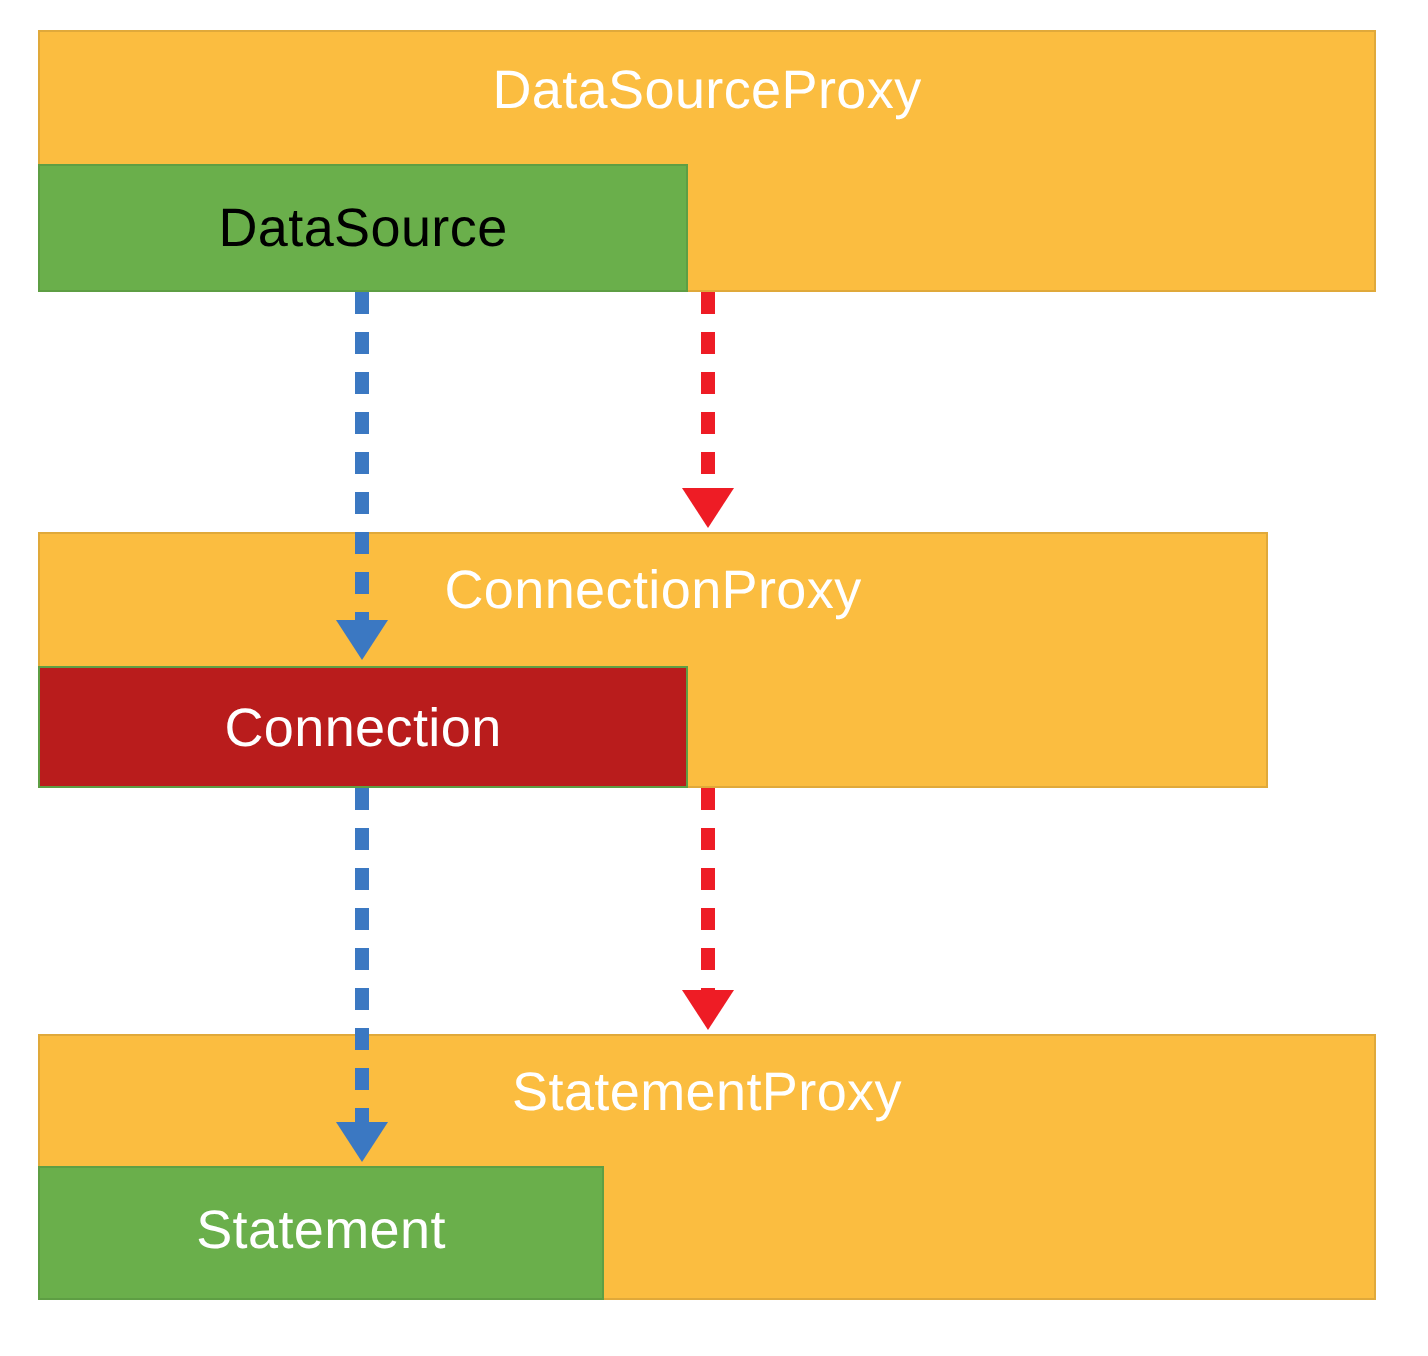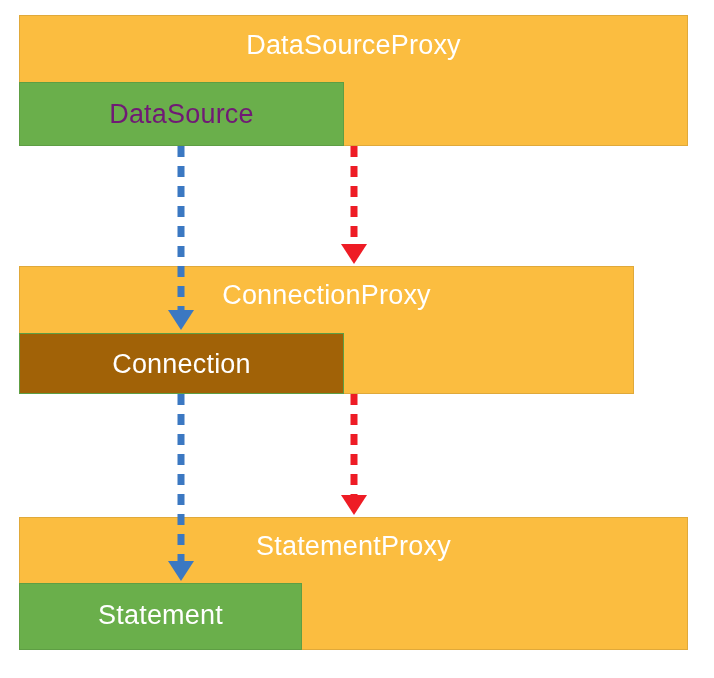--- a/index.html
+++ b/index.html
@@ -64,27 +64,27 @@
 </style>
 </head>
 <body>
 
 <div id="diagram" style="width: 714px; height: 678px; background: rgb(255, 255, 255);">
 
   <div class="proxy-box" id="proxy-box-0" style="left: 19px; top: 15px; width: 669px; height: 131px; background: rgb(251, 189, 64); border-color: rgb(224, 169, 58);">
     <div class="proxy-label" id="proxy-label-0" style="top: 16px; color: rgb(255, 255, 255);">DataSourceProxy</div>
   </div>
   <div class="target-box" id="target-box-0" style="left: 19px; top: 82px; width: 325px; height: 64px; background: rgb(106, 175, 75); border-color: rgb(94, 158, 68);">
-    <div class="target-label" id="target-label-0" style="top: 18px; color: #701a75;">DataSource</div>
+    <div class="target-label" id="target-label-0" style="top: 18px; color: #000000;">DataSource</div>
   </div>
 
   <div class="proxy-box" id="proxy-box-1" style="left: 19px; top: 266px; width: 615px; height: 128px; background: rgb(251, 189, 64); border-color: rgb(224, 169, 58);">
     <div class="proxy-label" id="proxy-label-1" style="top: 15px; color: rgb(255, 255, 255);">ConnectionProxy</div>
   </div>
-  <div class="target-box" id="target-box-1" style="left: 19px; top: 333px; width: 325px; height: 61px; background: #a16207; border-color: rgb(94, 158, 68);">
+  <div class="target-box" id="target-box-1" style="left: 19px; top: 333px; width: 325px; height: 61px; background: #b91c1c; border-color: rgb(94, 158, 68);">
     <div class="target-label" id="target-label-1" style="top: 17px; color: rgb(255, 255, 255);">Connection</div>
   </div>
 
   <div class="proxy-box" id="proxy-box-2" style="left: 19px; top: 517px; width: 669px; height: 133px; background: rgb(251, 189, 64); border-color: rgb(224, 169, 58); padding-left: 30px;">
     <div class="proxy-label" id="proxy-label-2" style="top: 15px; color: rgb(255, 255, 255);">StatementProxy</div>
   </div>
   <div class="target-box" id="target-box-2" style="left: 19px; top: 583px; width: 283px; height: 67px; background: rgb(106, 175, 75); border-color: rgb(94, 158, 68);">
     <div class="target-label" id="target-label-2" style="top: 18px; color: rgb(255, 255, 255);">Statement</div>
   </div>
 

